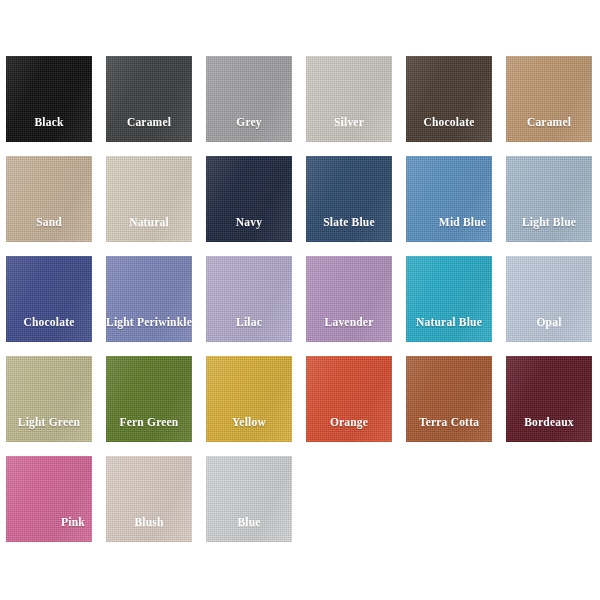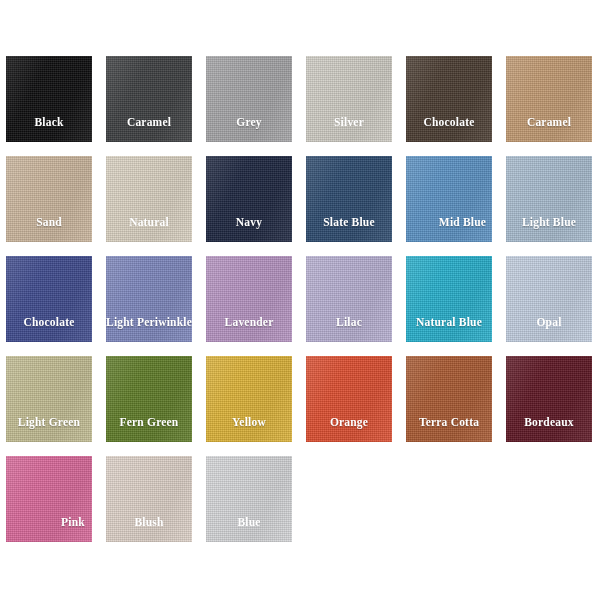--- a/index.html
+++ b/index.html
@@ -194,30 +194,30 @@
         <div class="swatch-sheen"></div>
         <div class="swatch-label" style="color: rgb(255, 255, 255);">Chocolate</div>
       </div>
       <div class="swatch">
         <div class="swatch-fill" style="background: rgb(125, 135, 189);"></div>
         <div class="swatch-texture"></div>
         <div class="swatch-sheen"></div>
         <div class="swatch-label" style="color: rgb(255, 255, 255);">Light Periwinkle</div>
       </div>
       <div class="swatch">
+        <div class="swatch-fill" style="background: rgb(183, 176, 210);"></div>
+        <div class="swatch-texture"></div>
+        <div class="swatch-sheen"></div>
+        <div class="swatch-label" style="color: rgb(255, 255, 255);">Lilac</div>
+      </div>
+      <div class="swatch">
         <div class="swatch-fill" style="background: rgb(182, 148, 194);"></div>
         <div class="swatch-texture"></div>
         <div class="swatch-sheen"></div>
         <div class="swatch-label" style="color: rgb(255, 255, 255);">Lavender</div>
-      </div>
-      <div class="swatch">
-        <div class="swatch-fill" style="background: rgb(183, 176, 210);"></div>
-        <div class="swatch-texture"></div>
-        <div class="swatch-sheen"></div>
-        <div class="swatch-label" style="color: rgb(255, 255, 255);">Lilac</div>
       </div>
       <div class="swatch">
         <div class="swatch-fill" style="background: rgb(39, 176, 204);"></div>
         <div class="swatch-texture"></div>
         <div class="swatch-sheen"></div>
         <div class="swatch-label" style="color: rgb(255, 255, 255);">Natural Blue</div>
       </div>
       <div class="swatch pale">
         <div class="swatch-fill" style="background: rgb(194, 206, 223);"></div>
         <div class="swatch-texture"></div>

